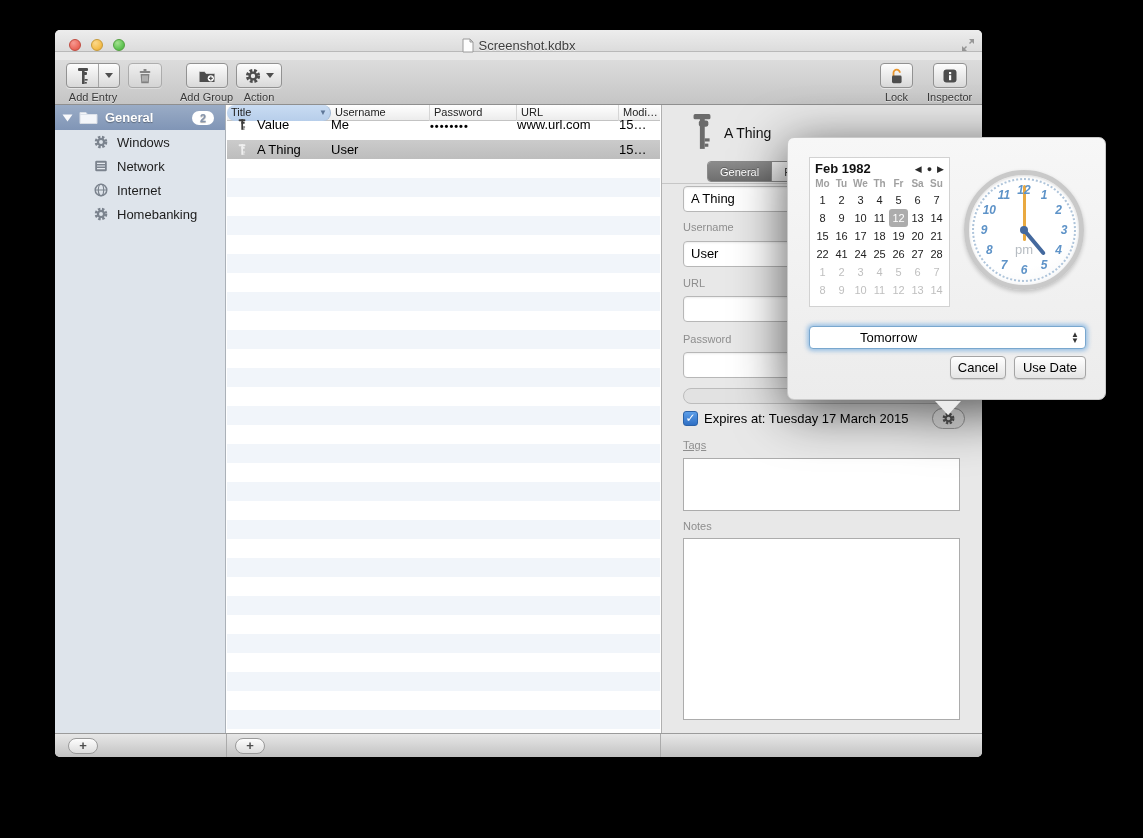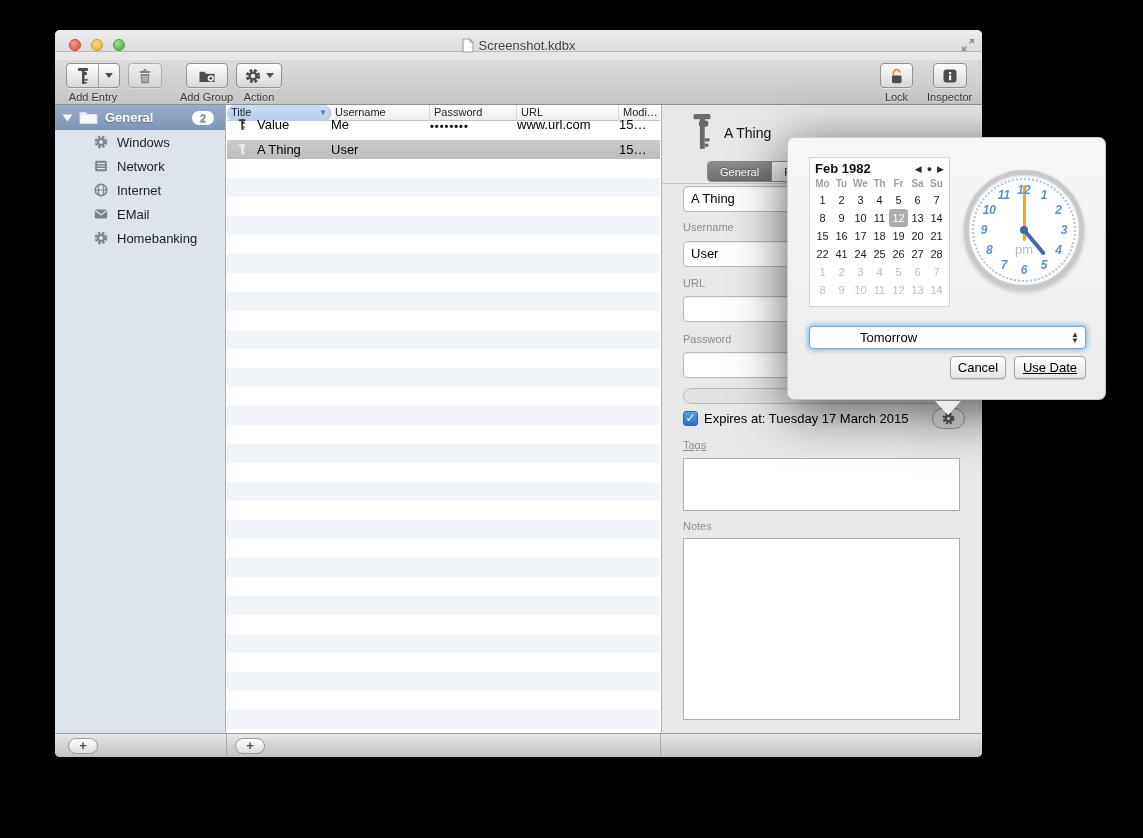--- a/index.html
+++ b/index.html
@@ -136,21 +136,21 @@
   .clock-dot{position:absolute;left:50px;top:50px;width:8px;height:8px;border-radius:50%;background:#44699E;}
   .preset{position:absolute;left:21px;top:188px;width:277px;height:23px;background:#FFF;border:1px solid #79A7CE;
           border-radius:4px;box-shadow:0 0 4px 2px rgba(108,168,222,.65);display:flex;align-items:center;
           font-size:13px;color:#000;padding:0 6px;}
   .preset .txt{flex:1;margin-left:44px;}
   .stepper{display:flex;flex-direction:column;align-items:center;line-height:6px;font-size:8px;color:#333;}
   .pop-btn{position:absolute;top:218px;height:23px;border:1px solid #A4A4A4;border-radius:4px;
            background:linear-gradient(#FFFFFF,#E4E4E4);font-size:13px;color:#000;display:flex;
            align-items:center;justify-content:center;box-shadow:0 1px 1px rgba(0,0,0,.12);}
   .btn-cancel{left:162px;width:56px;}
-  .btn-usedate{left:226px;width:72px;text-decoration:underline;}
+  .btn-usedate{left:226px;width:72px;}
 
   svg .ink{fill:#4D4D4D;} svg .ink-s{stroke:#4D4D4D;}
   svg .sb{fill:#7B838E;} svg .sb-s{stroke:#7B838E;}
 </style>
 </head>
 <body>
 
 <svg width="0" height="0" style="position:absolute">
   <defs>
     <g id="i-key">
@@ -277,27 +277,20 @@
             </svg>
           <span class="lbl">Network</span>
         </div>
         <div class="sb-item">
           <svg class="sb-icon" viewBox="0 0 18 18">
               <circle cx="9" cy="9" r="6.5" fill="none" stroke-width="1.7" class="sb-s"></circle>
               <ellipse cx="9" cy="9" rx="3" ry="6.5" fill="none" stroke-width="1.3" class="sb-s"></ellipse>
               <path d="M2.5 9h13" stroke-width="1.3" class="sb-s"></path>
             </svg>
           <span class="lbl">Internet</span>
-        </div>
-        <div class="sb-item">
-          <svg class="sb-icon" viewBox="0 0 18 18">
-              <rect x="2" y="4" width="14" height="10" rx="1.5" class="sb"></rect>
-              <path d="M2.5 5l6.5 5 6.5-5" fill="none" stroke="#E6EAF0" stroke-width="1.3"></path>
-            </svg>
-          <span class="lbl">EMail</span>
         </div>
         <div class="sb-item">
           <svg class="sb-icon" viewBox="0 0 18 18">
               <use href="#i-gear-shape" class="sb-s"></use>
             </svg>
           <span class="lbl">Homebanking</span>
         </div>
       </div>
 
       <div class="mainlist">

